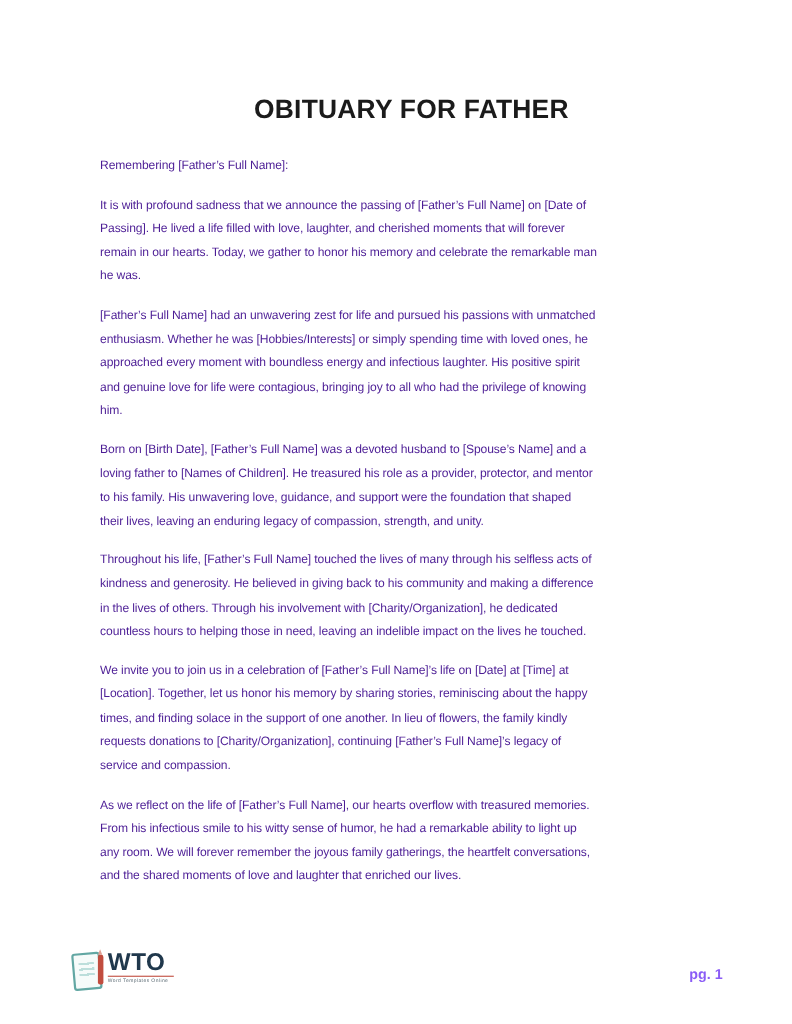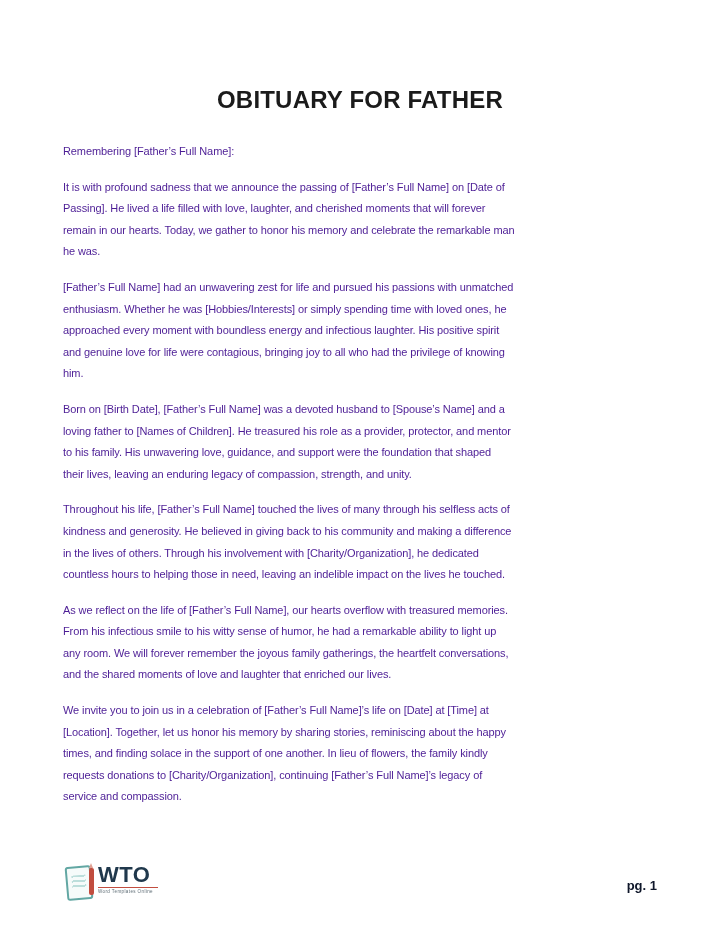--- a/index.html
+++ b/index.html
@@ -4,21 +4,21 @@
 <style>
   html, body { margin: 0; padding: 0; }
   body {
     width: 720px; height: 931px;
     background: #ffffff;
     font-family: "Liberation Sans", sans-serif;
     position: relative;
     overflow: hidden;
   }
   .page { position: absolute; inset: 0; background: #ffffff; }
-  .content { padding: 86px 63px 0 63px; }
+  .content { padding: 86px 63px 0 91px; }
   .doc-title {
     font-size: 24px;
     font-weight: bold;
     color: #1b1b1b;
     text-align: center;
     letter-spacing: 0.2px;
     margin: 0 0 27px 0;
   }
   .para {
     font-size: 11px;
@@ -86,21 +86,21 @@
     border-top: 1.5px solid #c14d3f;
     padding-top: 1px;
     margin-top: 1px;
     width: 60px;
     white-space: nowrap;
     overflow: hidden;
   }
   .page-number {
     font-size: 13px;
     font-weight: bold;
-    color: #0f172a;
+    color: #8b5cf6;
     margin-top: 14px;
   }
 </style>
 </head>
 <body>
 
 <div class="page">
   <div class="content">
     <h1 class="doc-title">OBITUARY FOR FATHER</h1>
 
@@ -116,29 +116,29 @@
 and genuine love for life were contagious, bringing joy to all who had the privilege of knowing
 him.</p>
     <p class="para">Born on [Birth Date], [Father’s Full Name] was a devoted husband to [Spouse’s Name] and a
 loving father to [Names of Children]. He treasured his role as a provider, protector, and mentor
 to his family. His unwavering love, guidance, and support were the foundation that shaped
 their lives, leaving an enduring legacy of compassion, strength, and unity.</p>
     <p class="para">Throughout his life, [Father’s Full Name] touched the lives of many through his selfless acts of
 kindness and generosity. He believed in giving back to his community and making a difference
 in the lives of others. Through his involvement with [Charity/Organization], he dedicated
 countless hours to helping those in need, leaving an indelible impact on the lives he touched.</p>
-    <p class="para">As we reflect on the life of [Father’s Full Name], our hearts overflow with treasured memories.
-From his infectious smile to his witty sense of humor, he had a remarkable ability to light up
-any room. We will forever remember the joyous family gatherings, the heartfelt conversations,
-and the shared moments of love and laughter that enriched our lives.</p>
     <p class="para">We invite you to join us in a celebration of [Father’s Full Name]’s life on [Date] at [Time] at
 [Location]. Together, let us honor his memory by sharing stories, reminiscing about the happy
 times, and finding solace in the support of one another. In lieu of flowers, the family kindly
 requests donations to [Charity/Organization], continuing [Father’s Full Name]’s legacy of
 service and compassion.</p>
+    <p class="para">As we reflect on the life of [Father’s Full Name], our hearts overflow with treasured memories.
+From his infectious smile to his witty sense of humor, he had a remarkable ability to light up
+any room. We will forever remember the joyous family gatherings, the heartfelt conversations,
+and the shared moments of love and laughter that enriched our lives.</p>
   </div>
 
   <div class="footer">
     <div class="logo">
       <div class="doc-icon"></div>
       <div class="pen-icon"></div>
       <div class="logo-text">
         <span class="logo-acronym">WTO</span>
         <span class="logo-tagline">Word Templates Online</span>
       </div>

